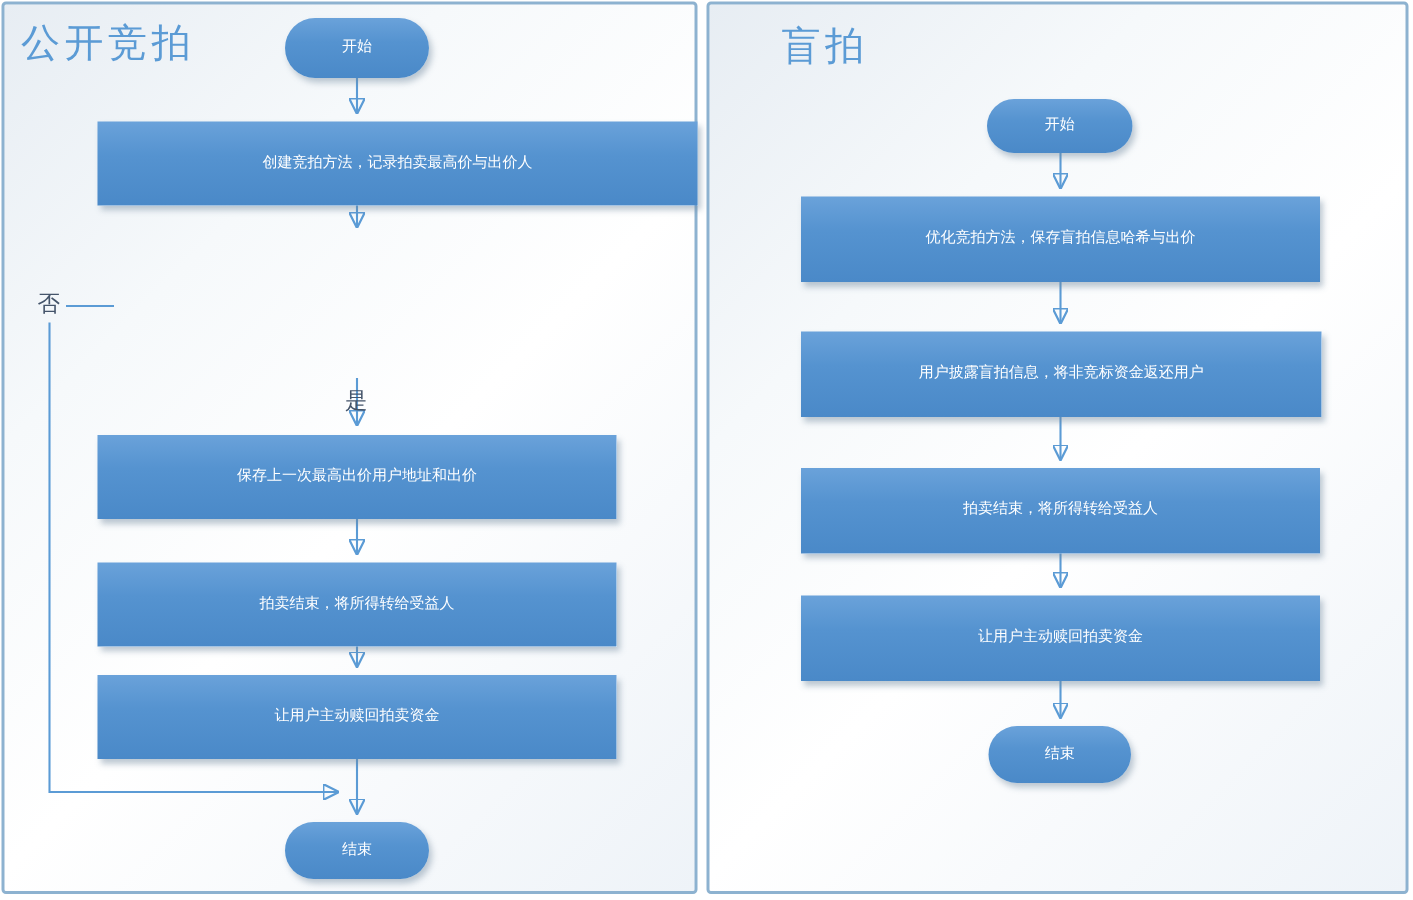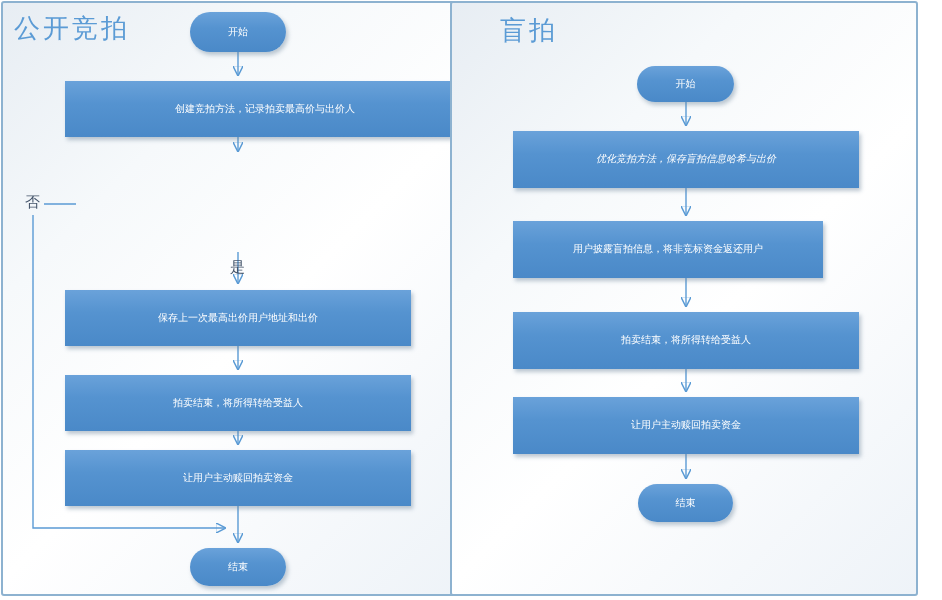--- a/index.html
+++ b/index.html
@@ -12,21 +12,21 @@
   .canvas { position: relative; width: 942px; height: 600px; }
 
   .panel {
     position: absolute;
     box-sizing: border-box;
     border: 2px solid #8db2d0;
     border-radius: 3px;
     background: linear-gradient(135deg, #e7edf3 0%, #f6f9fb 28%, #ffffff 55%, #eef3f8 100%);
   }
   .panel-left  { left: 1px;   top: 1px; width: 464px; height: 595px; }
-  .panel-right { left: 450px; top: 1px; width: 468px; height: 595px; }
+  .panel-right { left: 471px; top: 1px; width: 468px; height: 595px; }
 
   .panel-title {
     position: absolute;
     color: #5b9bd5;
     font-size: 26px;
     letter-spacing: 3px;
     white-space: nowrap;
   }
 
   .node {
@@ -123,23 +123,23 @@
       <path d="M234 185 V212" marker-end="url(#arrR)"></path>
       <path d="M234 275 V303" marker-end="url(#arrR)"></path>
       <path d="M234 366 V388" marker-end="url(#arrR)"></path>
       <path d="M234 451 V475" marker-end="url(#arrR)"></path>
     </svg>
 
     <div class="panel-title" style="left:48px; top:10px;">盲拍</div>
 
     <div class="node pill" style="left:185px; top:63px; width:97px; height:36px;">开始</div>
 
-    <div class="node" style="left:61px; top:128px; width:346px; height:57px;font-style:italic;">优化竞拍方法，保存盲拍信息哈希与出价</div>
+    <div class="node" style="left:61px; top:128px; width:346px; height:57px;">优化竞拍方法，保存盲拍信息哈希与出价</div>
 
-    <div class="node" style="left:61px; top:218px; width:310px; height:57px;text-align:center;">用户披露盲拍信息，将非竞标资金返还用户</div>
+    <div class="node" style="left:61px; top:218px; width:347px; height:57px;text-align:center;">用户披露盲拍信息，将非竞标资金返还用户</div>
 
     <div class="node" style="left:61px; top:309px; width:346px; height:57px;">拍卖结束，将所得转给受益人</div>
 
     <div class="node" style="left:61px; top:394px; width:346px; height:57px;">让用户主动赎回拍卖资金</div>
 
     <div class="node pill" style="left:186px; top:481px; width:95px; height:38px;">结束</div>
   </div>
 
 </div>
 

